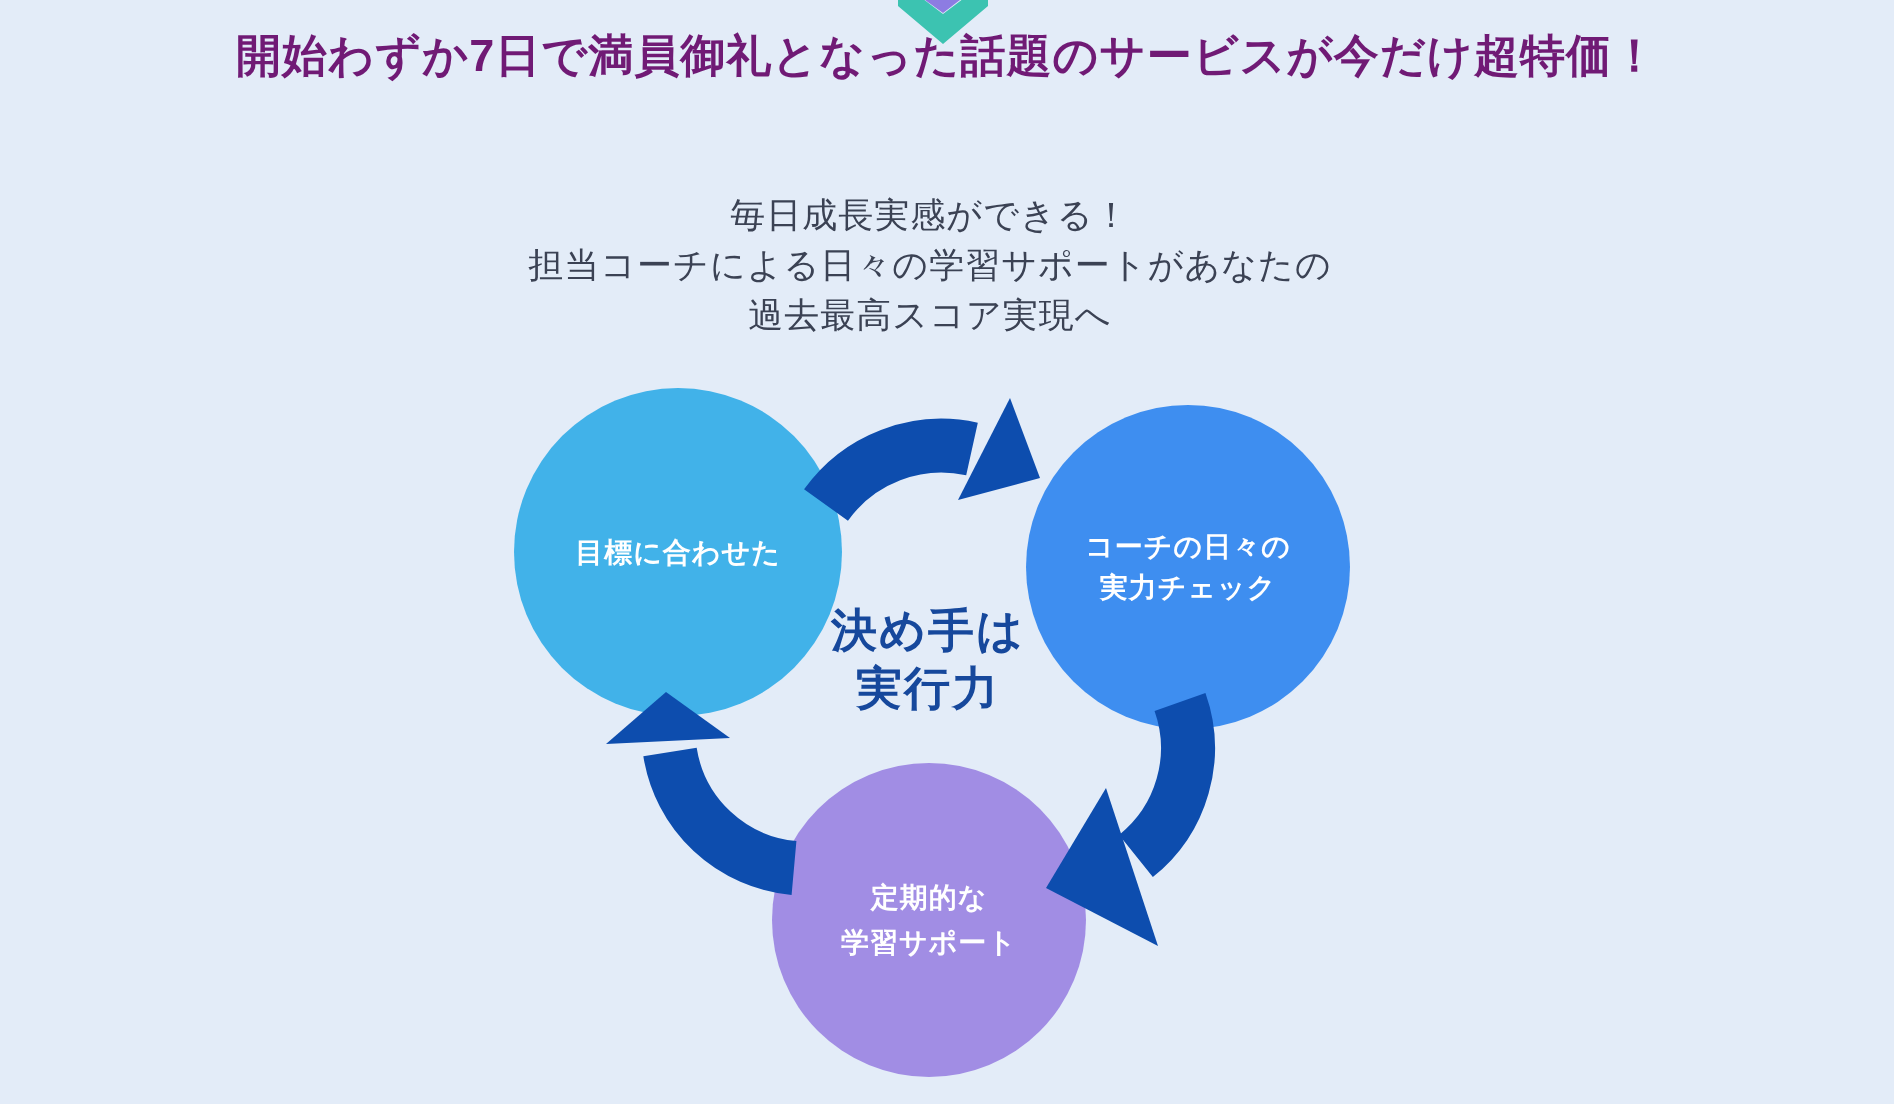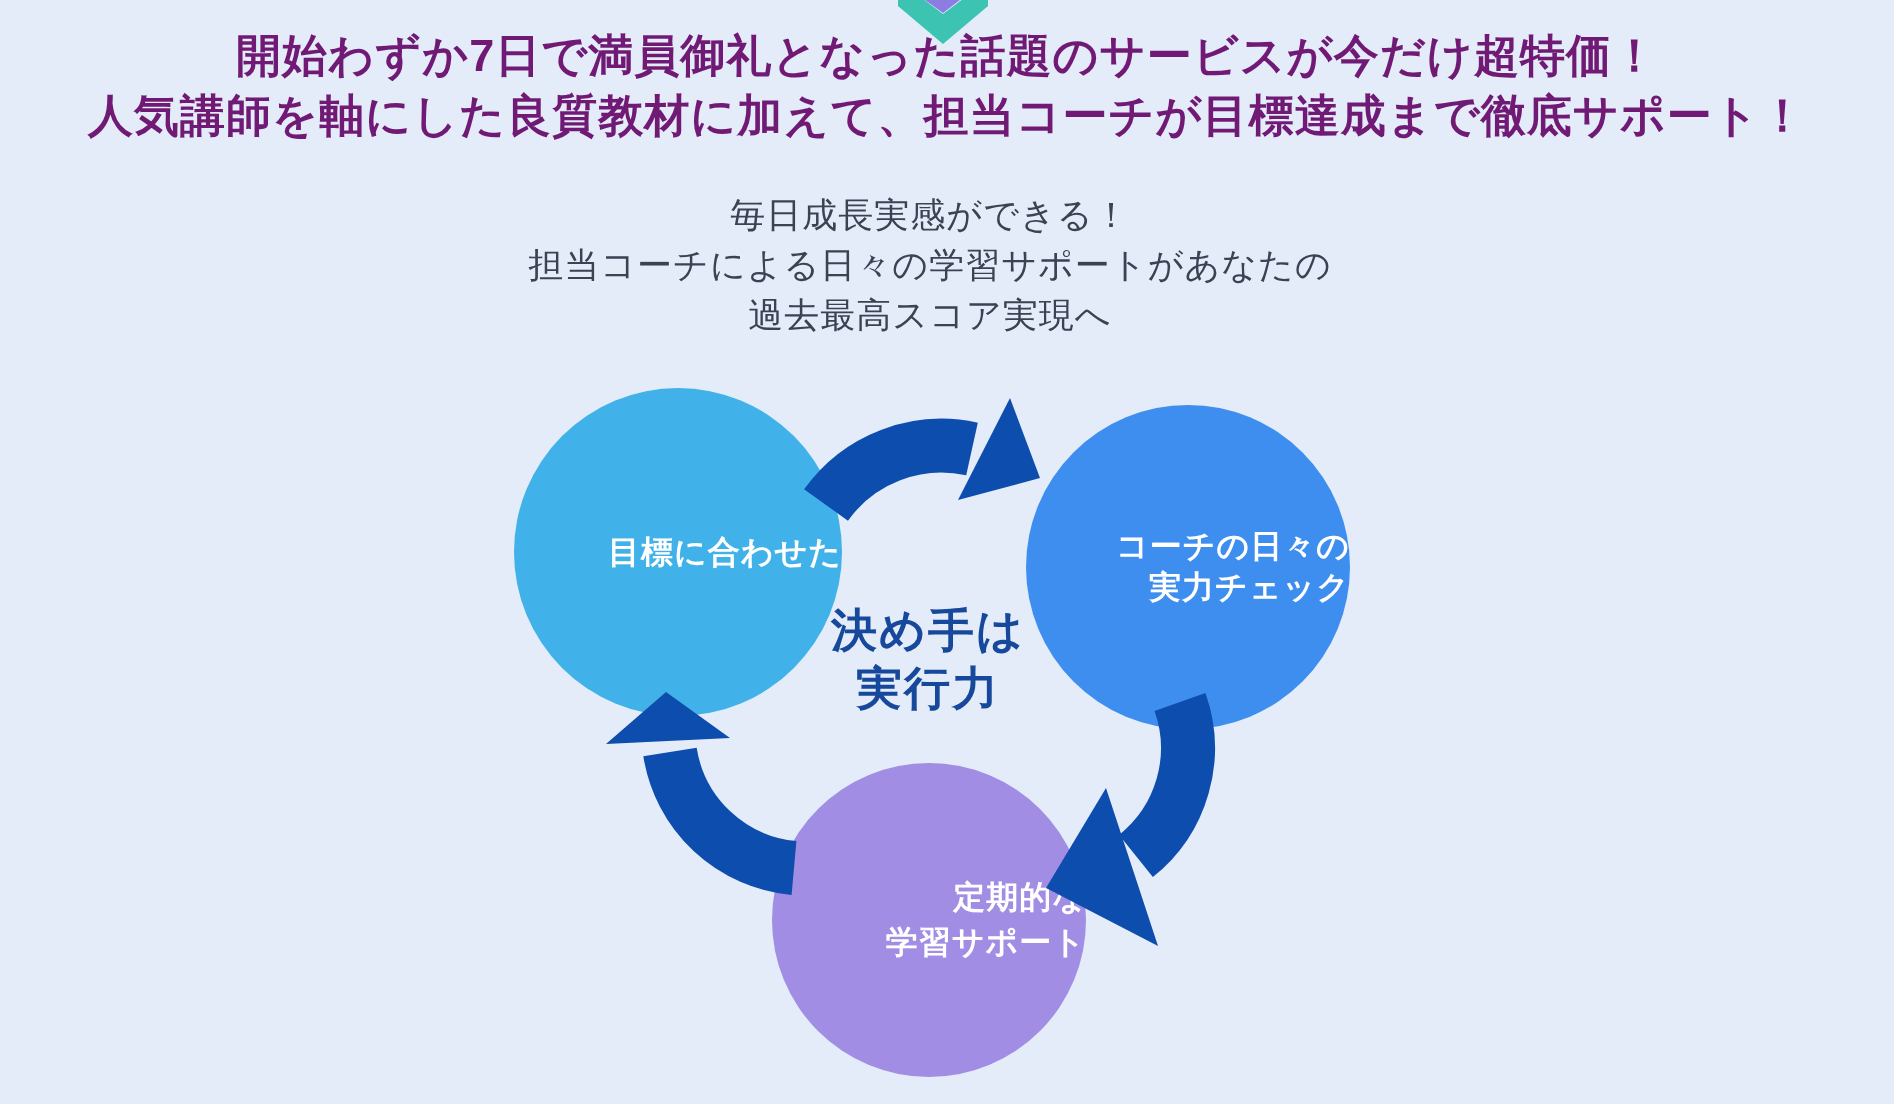--- a/index.html
+++ b/index.html
@@ -25,22 +25,22 @@
     text-align:center;
     color:#3b4254;
     font-size:35px;font-weight:500;
     line-height:50px;letter-spacing:1px;
     transform:translateX(-17px);
   }
   .subtitle span{display:block;}
   
   .node{
     position:absolute;border-radius:50%;
-    display:flex;flex-direction:column;align-items:flex-end;justify-content:center;
-    color:#ffffff;font-weight:bold;font-size:32px;line-height:41px;
+    display:flex;flex-direction:column;align-items:center;justify-content:center;
+    color:#ffffff;font-weight:bold;font-size:28px;line-height:41px;
     text-align:center;letter-spacing:1px;
     z-index:1;
   }
   .node-plan   {left:514px;top:388px;width:328px;height:328px;background:#41b2e9;}
   .node-support{left:1026px;top:405px;width:324px;height:324px;background:#3e8ef0;}
   .node-check  {left:772px;top:763px;width:314px;height:314px;background:#a18de4;line-height:45px;}
   .center-label{
     position:absolute;left:0;right:0;top:601px;
     text-align:center;
     transform:translateX(-19px);
@@ -59,21 +59,20 @@
     background:#ffffff;z-index:4;
   }
 </style>
 </head>
 <body>
 
 <div class="page">
 
   <div class="headline">
     <span>開始わずか7日で満員御礼となった話題のサービスが今だけ超特価！</span>
-    <span>人気講師を軸にした良質教材に加えて、担当コーチが目標達成まで徹底サポート！</span>
   </div>
 
   <div class="subtitle">
     <span>毎日成長実感ができる！</span>
     <span>担当コーチによる日々の学習サポートがあなたの</span>
     <span>過去最高スコア実現へ</span>
   </div>
 
   <div class="node node-plan">
     <span>目標に合わせた</span>

